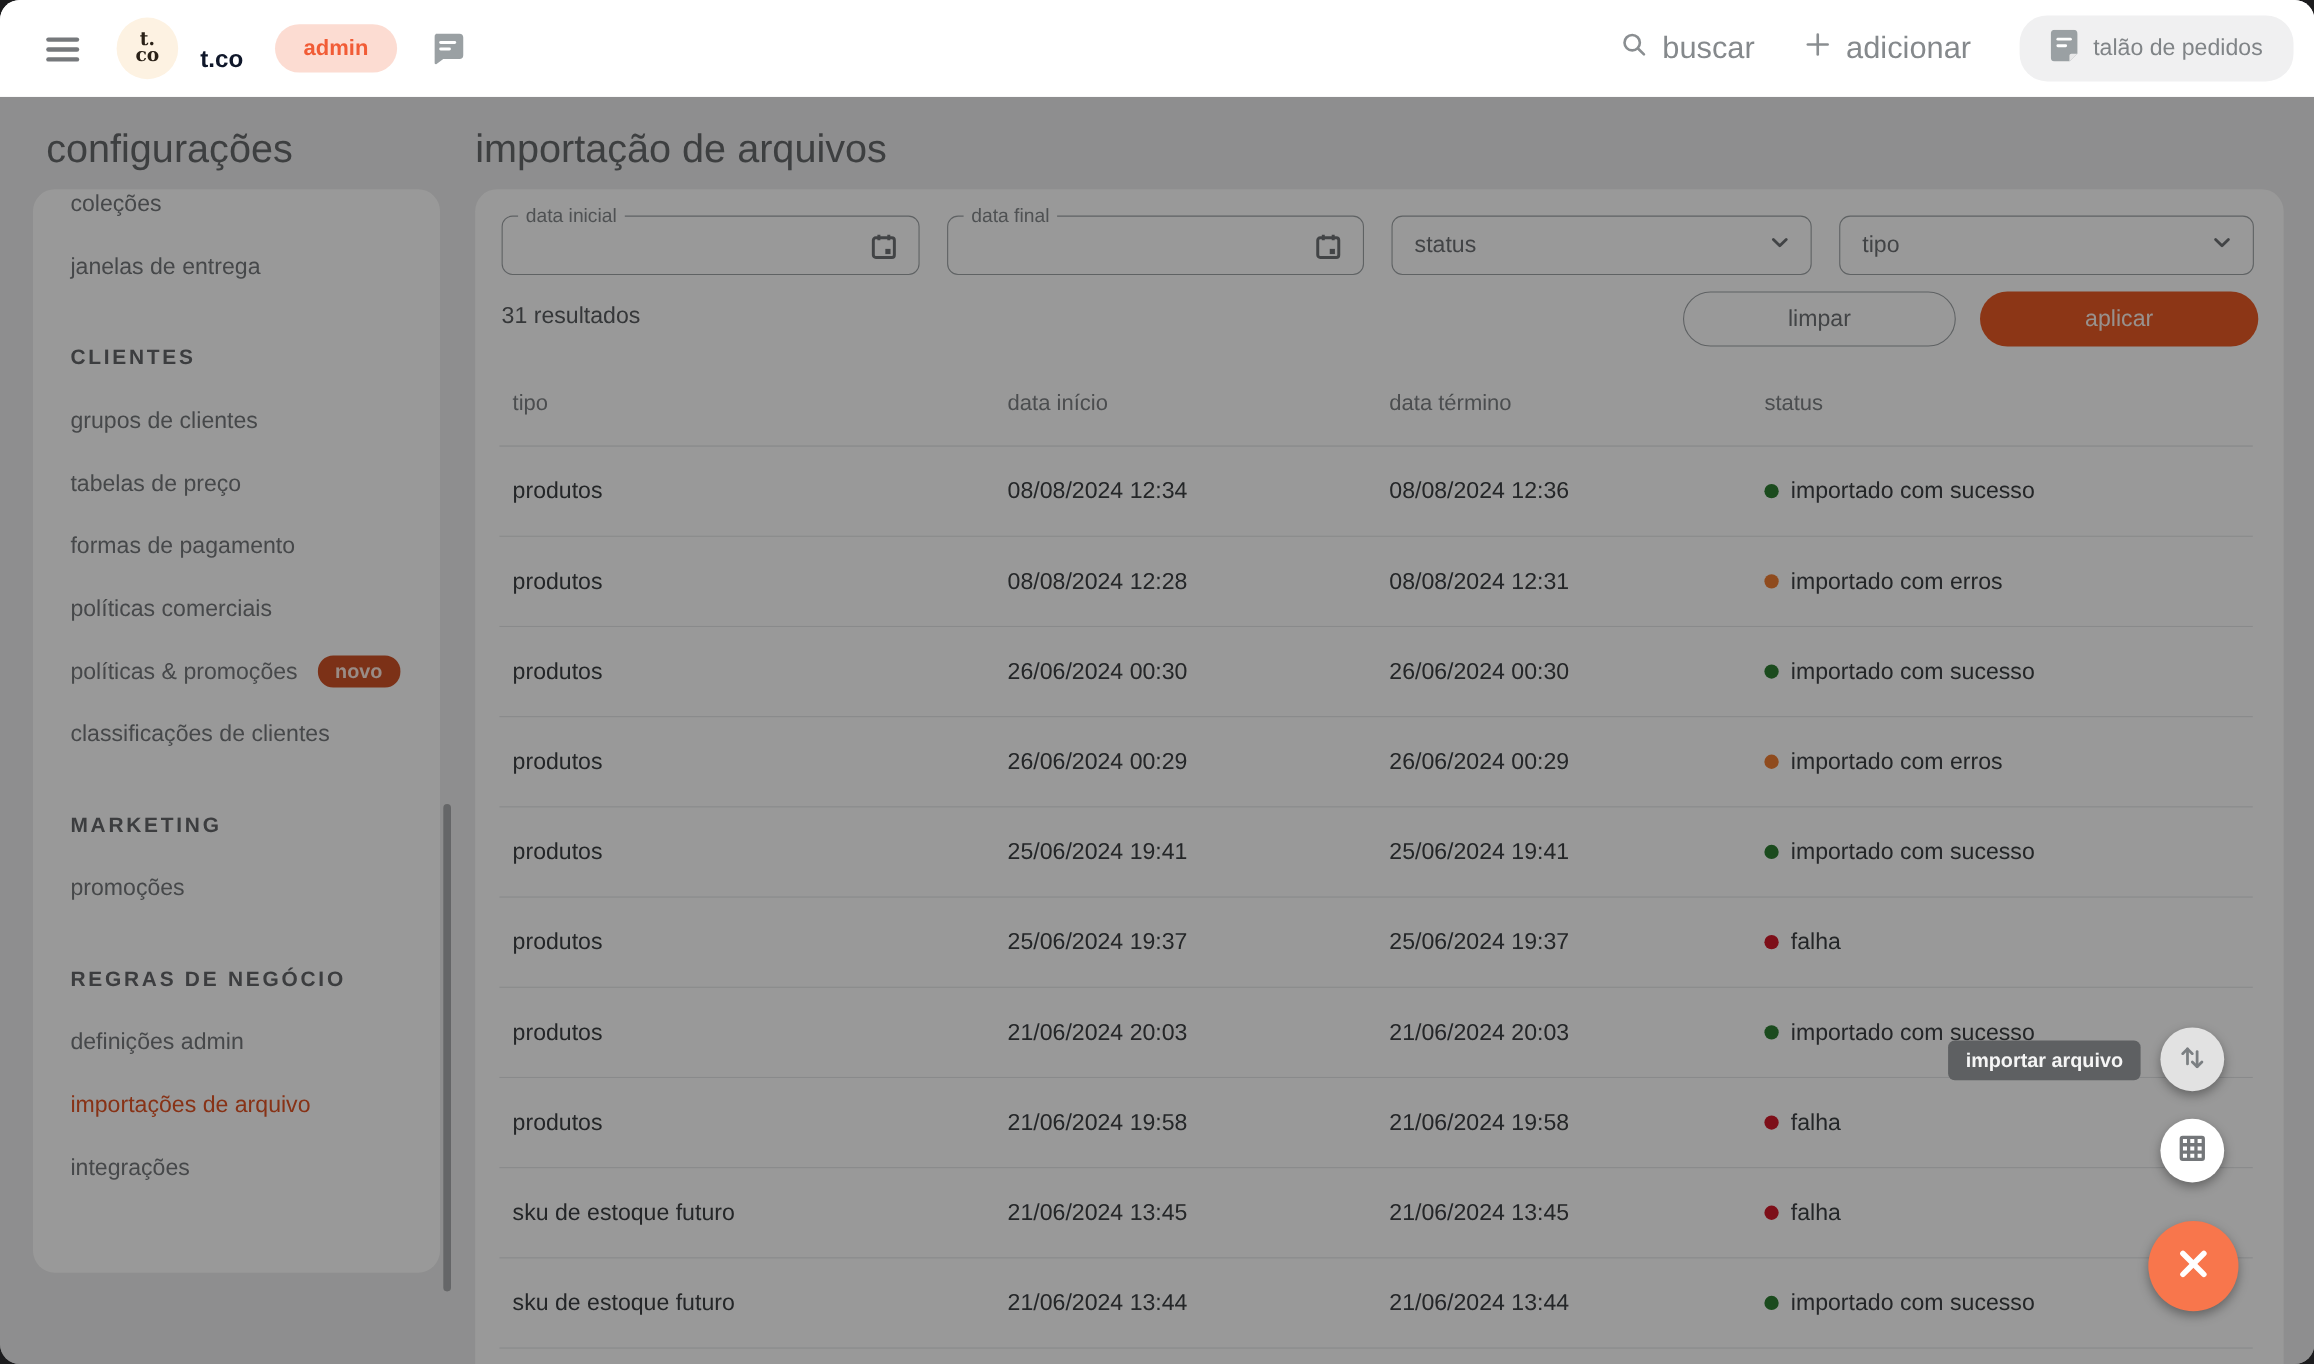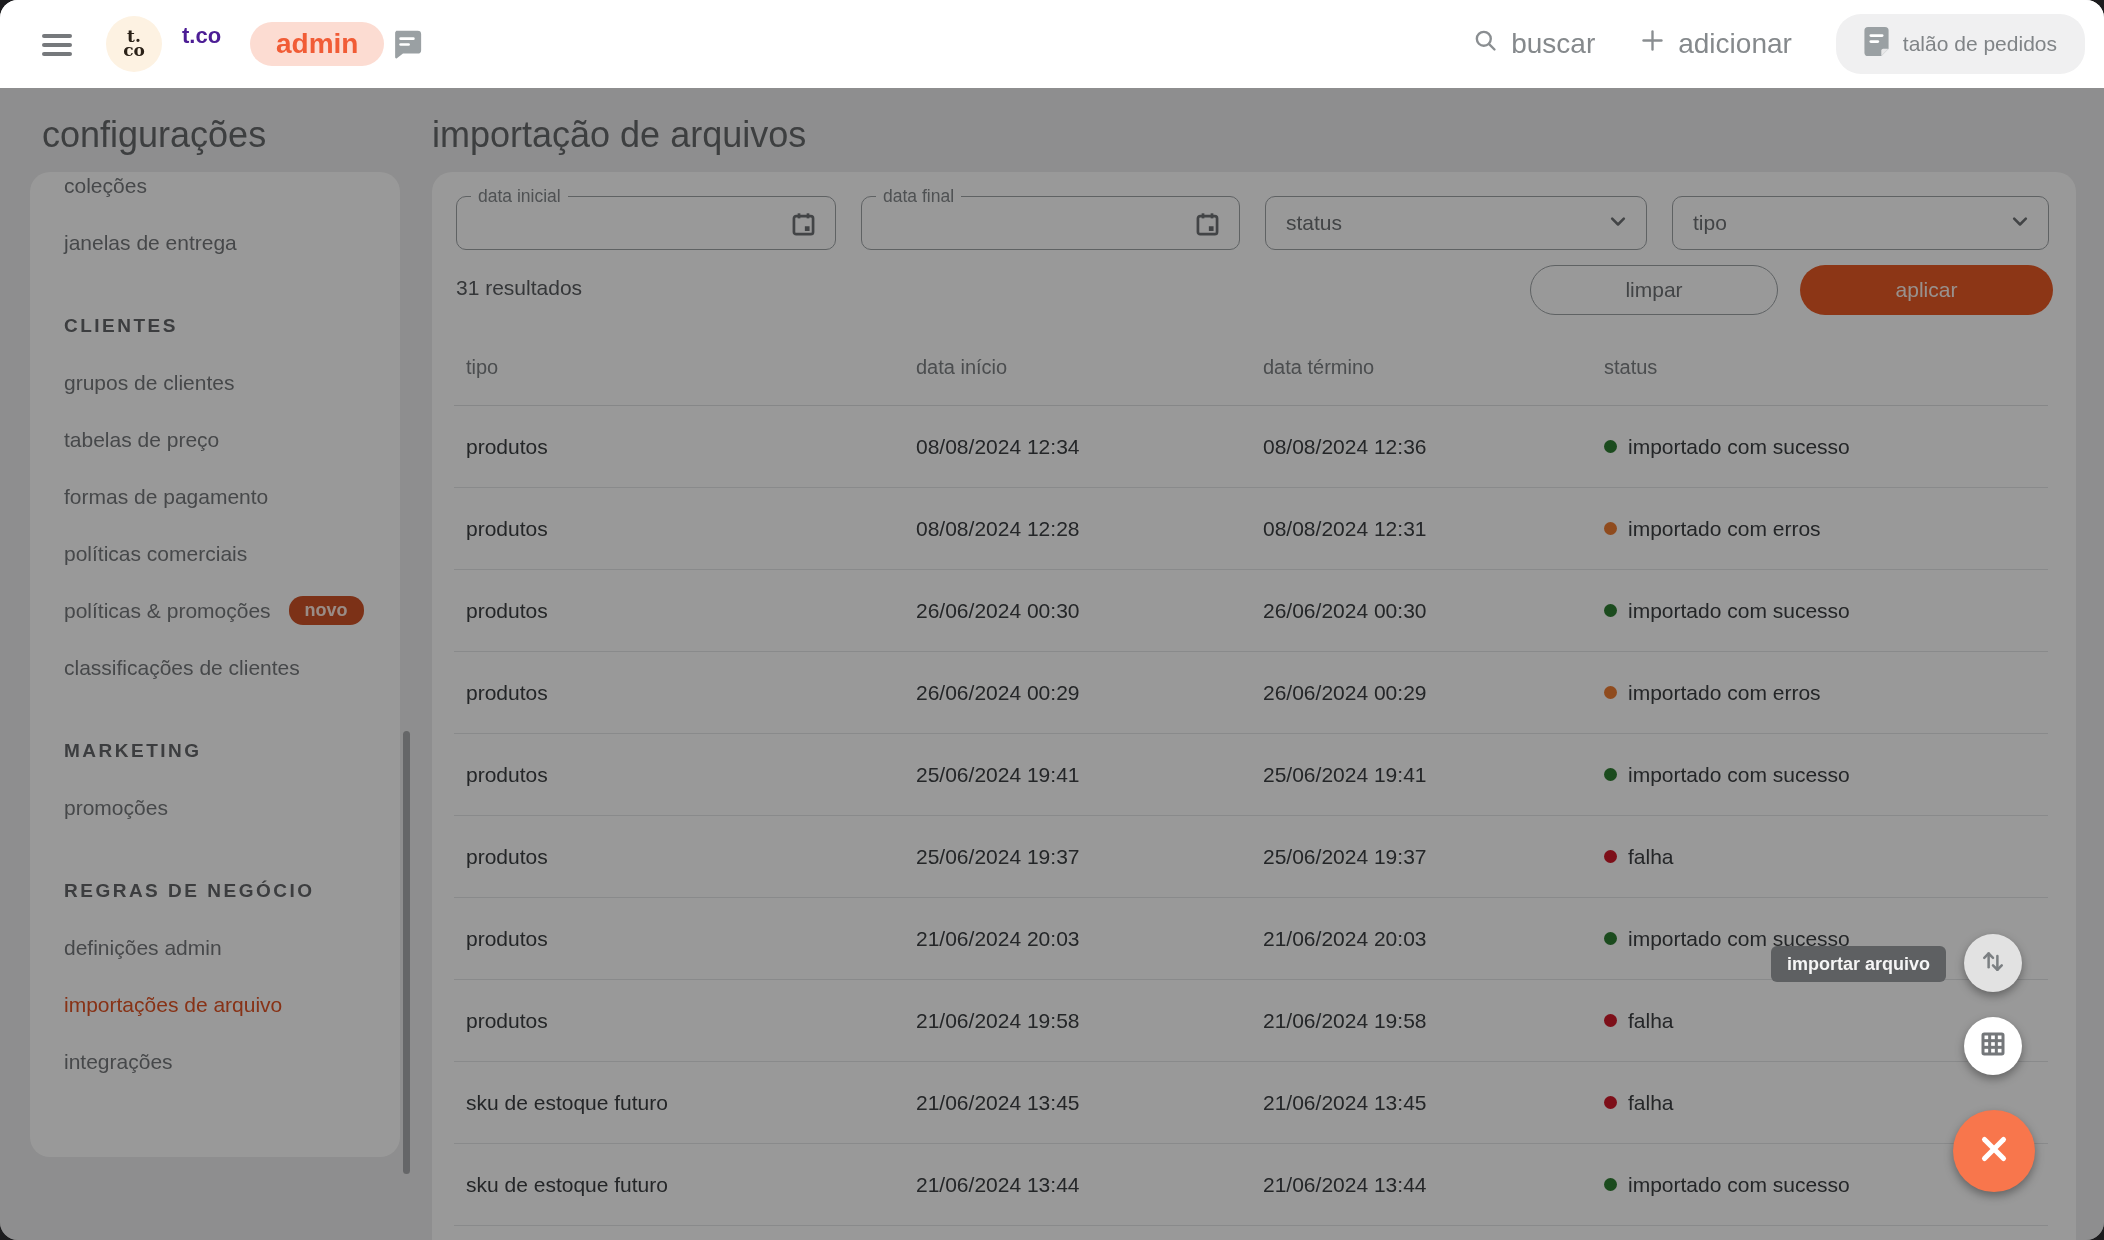--- a/index.html
+++ b/index.html
@@ -7,23 +7,23 @@
   .screen{position:relative;width:2104px;height:1240px;background:#ededee;border-radius:18px;overflow:hidden;}
 
   
   .navbar{position:absolute;left:0;top:0;width:100%;height:88px;background:#ffffff;z-index:60;
           display:flex;align-items:center;}
   .hamburger{position:absolute;left:42px;top:34px;width:30px;height:22px;display:flex;flex-direction:column;justify-content:space-between;cursor:pointer;}
   .hamburger i{display:block;height:4px;border-radius:2px;background:#76797c;}
   .logo-circle{position:absolute;left:106px;top:16px;width:56px;height:56px;border-radius:50%;background:#fdf2e2;
                display:flex;flex-direction:column;align-items:center;justify-content:center;line-height:.82;}
   .logo-circle span{font-family:"DejaVu Serif","Liberation Serif",serif;font-weight:700;color:#2a2117;font-size:17px;}
-  .company-name{position:absolute;left:182px;top:0;height:72px;display:flex;align-items:center;font-size:22px;font-weight:700;color:#4c1d95;}
+  .company-name{position:absolute;left:182px;top:18px;height:72px;display:flex;align-items:center;font-size:22px;font-weight:700;color:#0f172a;}
   .admin-badge{position:absolute;left:250px;top:22px;height:44px;padding:0 26px;border-radius:22px;background:#fcdcd2;
-               display:flex;align-items:center;font-size:28px;font-weight:600;color:#f15c36;}
+               display:flex;align-items:center;font-size:20px;font-weight:600;color:#f15c36;}
   .chat-btn{position:absolute;left:390px;top:28px;width:34px;height:32px;cursor:pointer;}
   .nav-right{position:absolute;right:19px;top:0;height:88px;display:flex;align-items:center;gap:44px;}
   .nav-link{display:flex;align-items:center;gap:12px;color:#85898c;font-size:28px;cursor:pointer;}
   .pill-btn{display:flex;align-items:center;gap:14px;height:60px;padding:0 28px;border-radius:25px;background:#f0f0f1;
             color:#808487;font-size:21px;cursor:pointer;}
 
   
   .dim{position:absolute;left:0;top:88px;right:0;bottom:0;background:rgba(0,0,0,0.40);z-index:40;}
 
   

